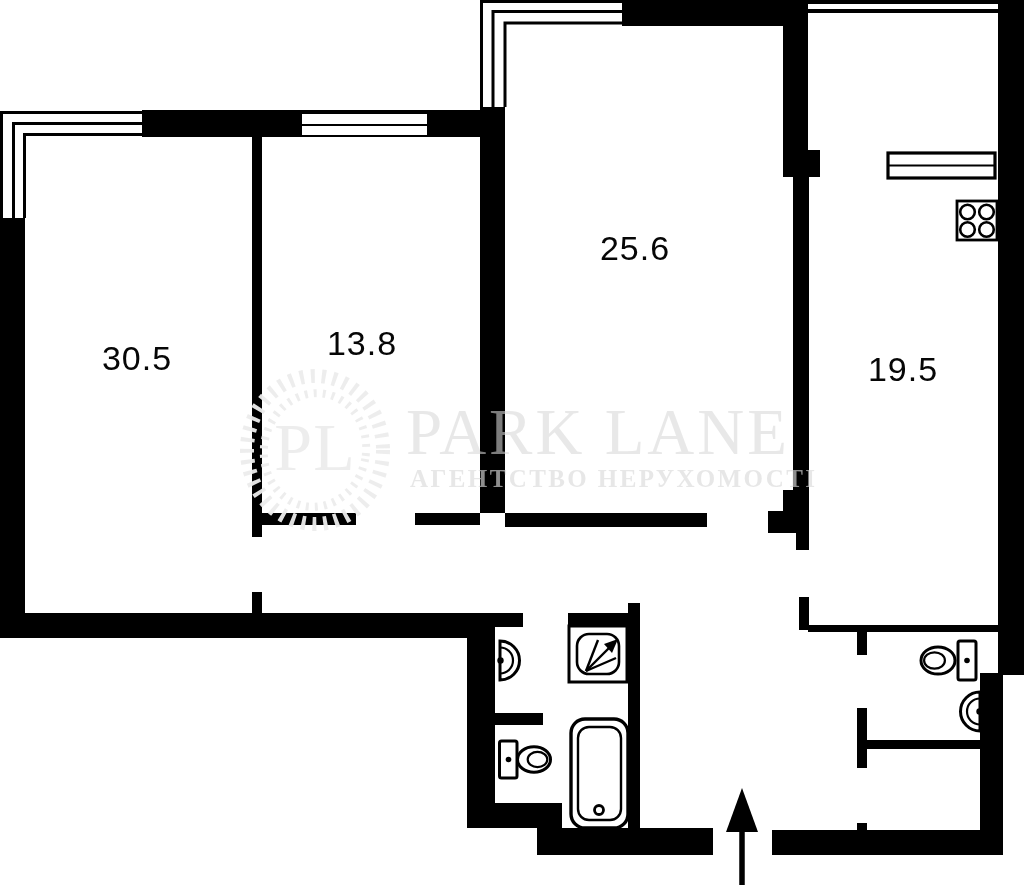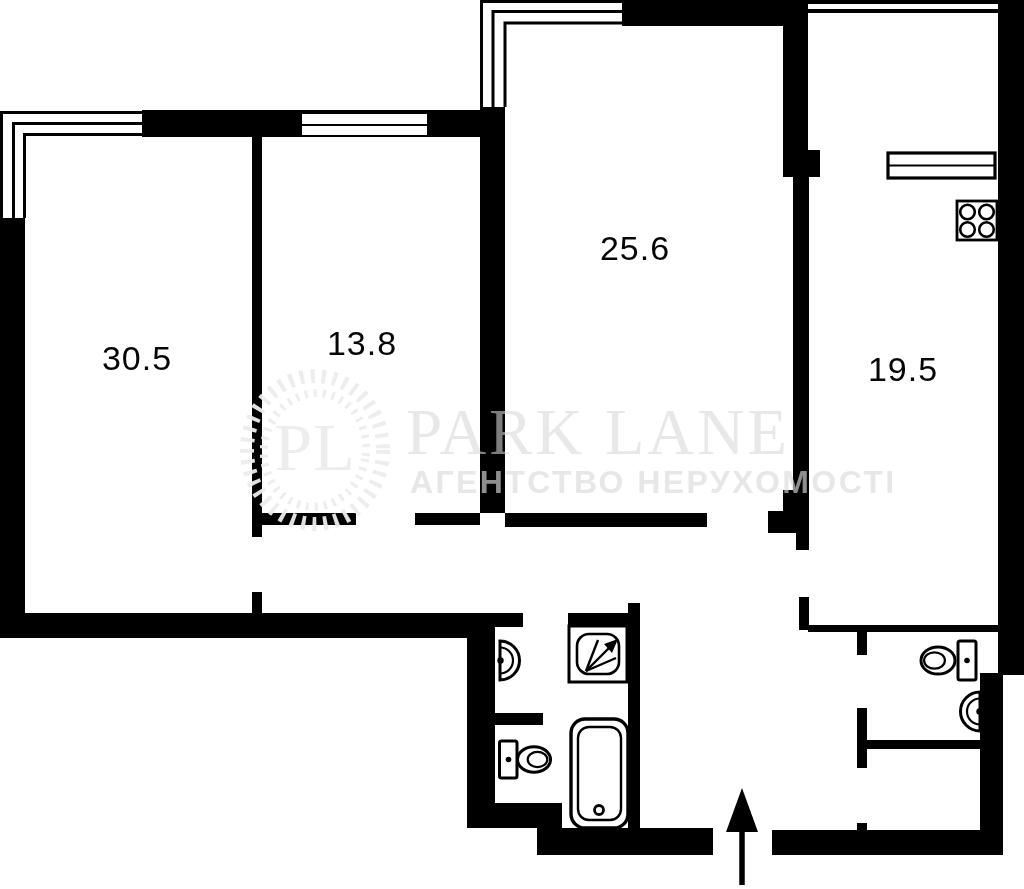--- a/index.html
+++ b/index.html
@@ -23,22 +23,22 @@
     font-family:"Liberation Serif",serif;font-size:68px;line-height:1;
     color:var(--watermark_logo,#ededed);letter-spacing:1px;
   }
   .wm-title{
     position:absolute;left:406px;top:400px;white-space:nowrap;
     font-family:"Liberation Serif",serif;font-size:65px;line-height:1;
     letter-spacing:3px;color:var(--watermark_text,rgba(215,215,215,0.58));text-align:center;
   }
   .wm-subtitle{
     position:absolute;left:410px;top:466px;white-space:nowrap;
-    font-family:Liberation Sans, sans-serif;font-weight:bold;
-    font-size:32px;line-height:1;letter-spacing:2.4px;
+    font-family:Liberation Serif, serif;font-weight:bold;
+    font-size:25px;line-height:1;letter-spacing:2.4px;
     color:var(--watermark_subtext,rgba(218,218,218,0.65));
   }
   .labels{position:absolute;left:0;top:0;width:100%;height:100%;z-index:3;pointer-events:none;}
   .room-label{
     position:absolute;width:160px;text-align:center;
     font-size:34px;line-height:1;color:#060606;letter-spacing:1px;
   }
   .lbl-0{left:57px;top:341px;}
   .lbl-1{left:282px;top:301px;margin-top:25px;}
   .lbl-2{left:555px;top:231px;}

